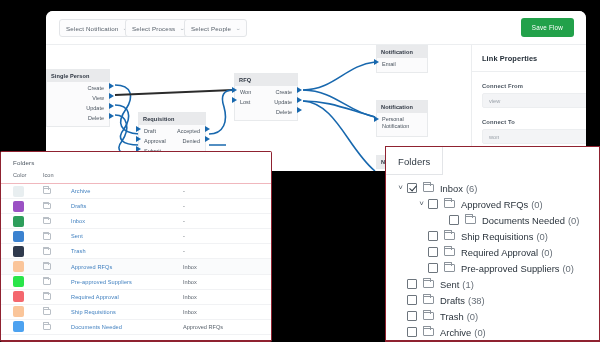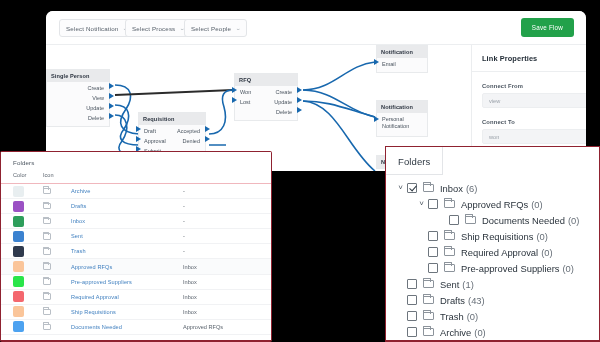--- a/index.html
+++ b/index.html
@@ -510,21 +510,21 @@
           <span class="tw-check"></span>
           <span class="tw-folder"></span>
           <span class="tw-label">Sent</span>
           <span class="tw-count">(1)</span>
         </div>
         <div class="tree-row" style="padding-left: 8px;">
           <span class="tw-caret blank"></span>
           <span class="tw-check"></span>
           <span class="tw-folder"></span>
           <span class="tw-label">Drafts</span>
-          <span class="tw-count">(43)</span>
+          <span class="tw-count">(38)</span>
         </div>
         <div class="tree-row" style="padding-left: 8px;">
           <span class="tw-caret blank"></span>
           <span class="tw-check"></span>
           <span class="tw-folder"></span>
           <span class="tw-label">Trash</span>
           <span class="tw-count">(0)</span>
         </div>
         <div class="tree-row" style="padding-left: 8px;">
           <span class="tw-caret blank"></span>

